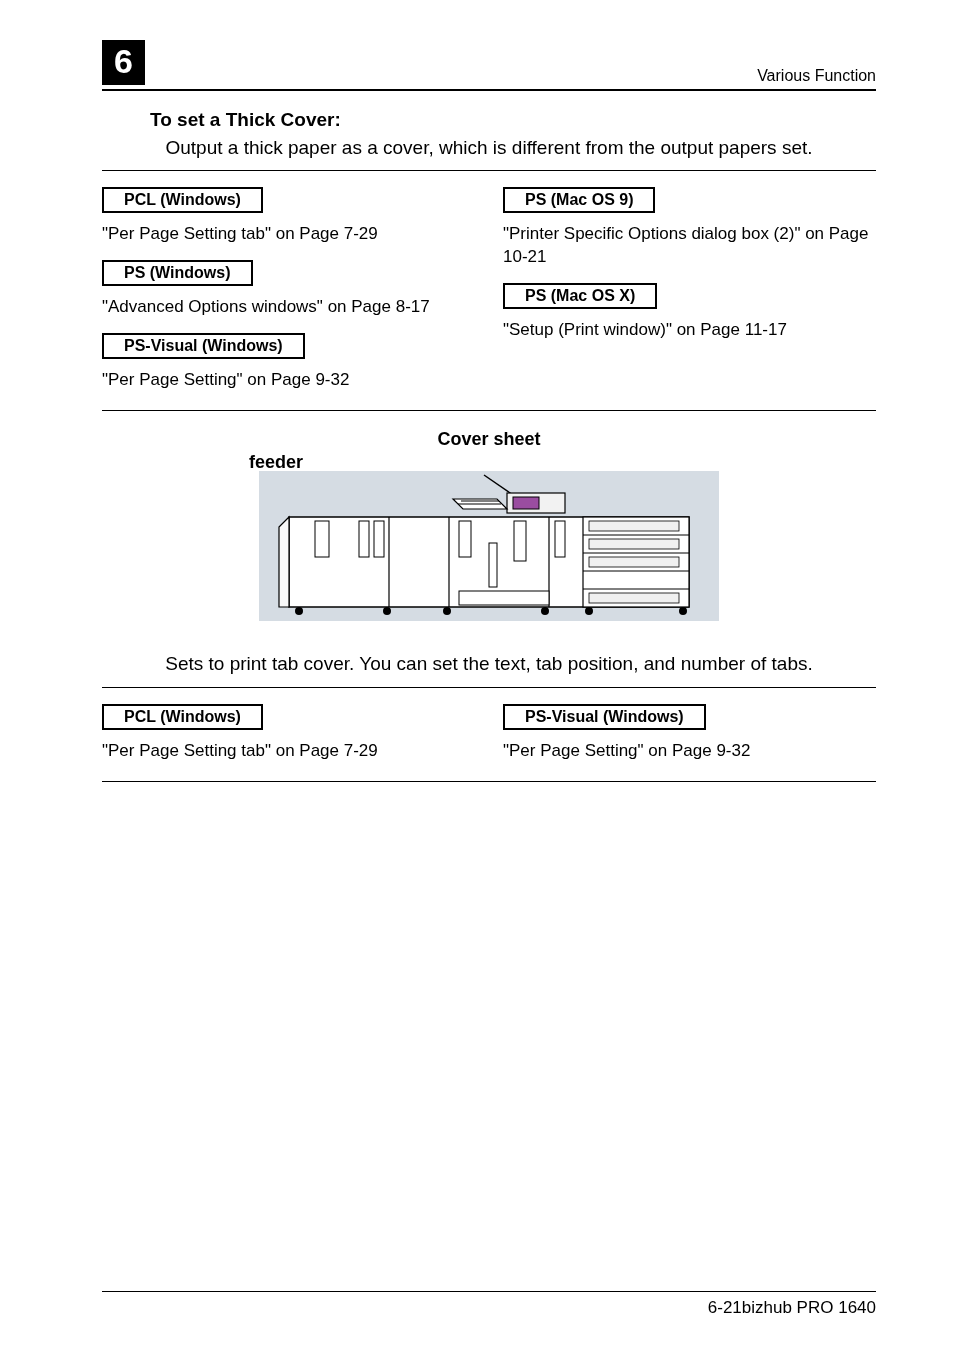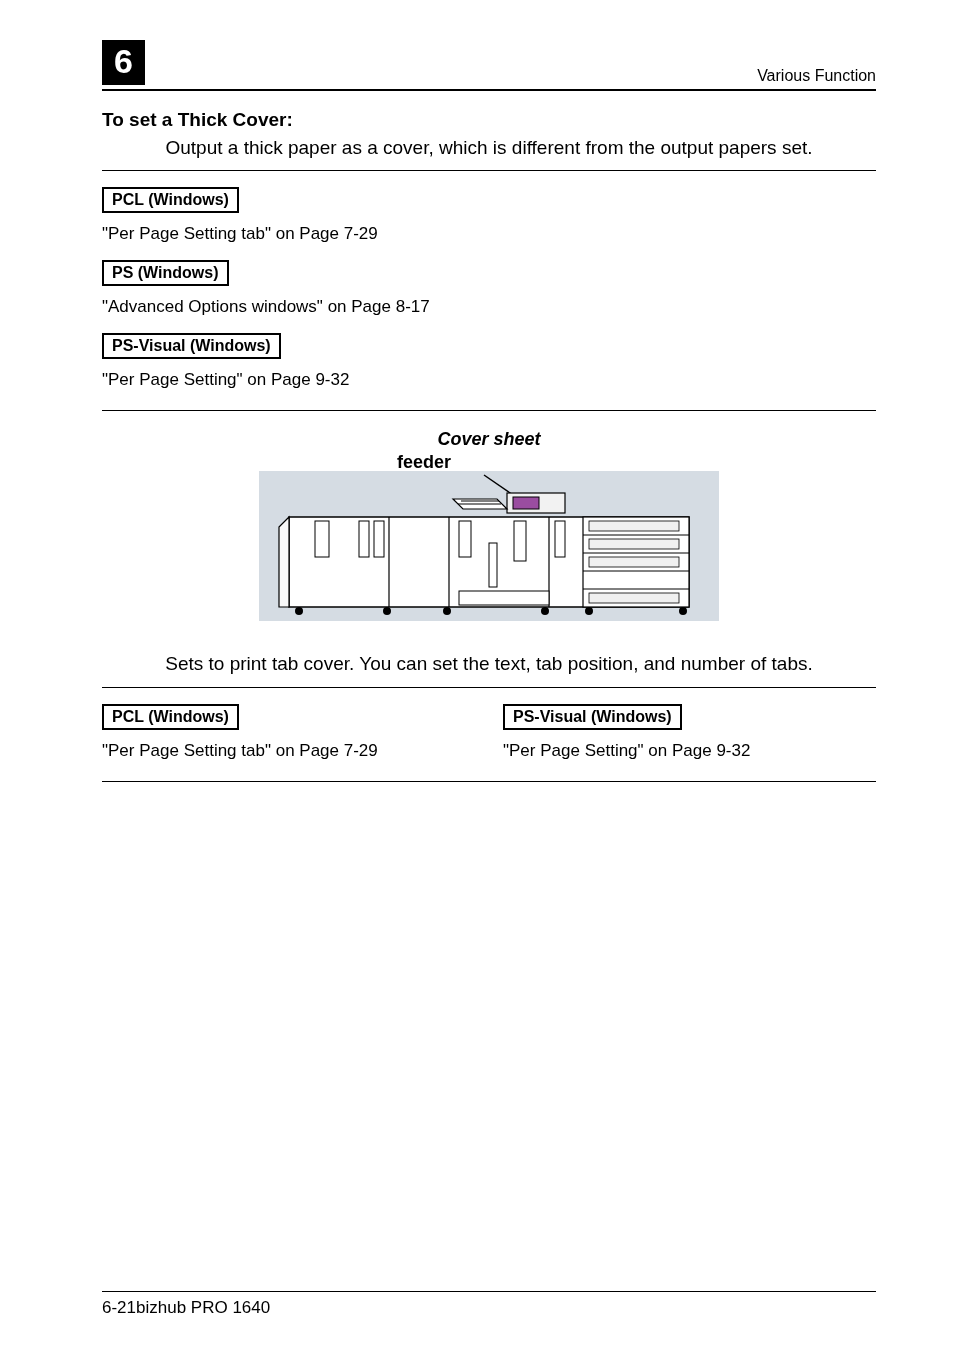--- a/index.html
+++ b/index.html
@@ -32,20 +32,21 @@
   padding: 0 12px 2px 12px;
   line-height: 1.25;
 }
 .header-title {
   font-size: 16px;
 }
 .section-title {
   font-weight: bold;
   font-size: 19px;
   margin-top: 18px;
+  margin-left: 48px;
 }
 .body-text {
   font-size: 19px;
   line-height: 1.35;
   margin-top: 4px;
   text-align: center;
 }
 hr.thin {
   border: none;
   border-top: 1px solid #000;
@@ -57,21 +58,21 @@
   margin: 10px 0;
 }
 .col {
   flex: 1;
 }
 .boxed {
   border: 2px solid #000;
   display: inline-block;
   font-weight: bold;
   font-size: 16px;
-  padding: 2px 8px;
+  padding: 2px 20px;
   margin: 6px 0;
 }
 .ref-text {
   font-size: 17px;
   line-height: 1.35;
   margin: 4px 0 8px 0;
 }
 .figure {
   margin: 18px auto 30px auto;
   width: 480px;
@@ -79,38 +80,37 @@
 }
 .figure svg {
   display: block;
   margin: 0 auto;
 }
 .figure-label {
   font-weight: bold;
   font-size: 18px;
   color: #000;
   margin-bottom: 2px;
-  font-style: italic;
 }
 .figure-label2 {
   font-weight: bold;
   font-size: 18px;
   color: #000;
   margin-bottom: -2px;
-  text-align: center;
+  text-align: left;
   padding-right: 130px;
 }
 .footer {
   position: absolute;
   bottom: 40px;
   left: 102px;
   right: 78px;
   border-top: 1.5px solid #000;
   display: flex;
-  justify-content: flex-start;
+  justify-content: flex-end;
   padding-top: 6px;
   font-size: 17px;
 }
 </style>
 </head>
 <body>
 
 <div class="page">
 
   <div class="header">
@@ -127,20 +127,27 @@
     <div class="two-col">
       <div class="col">
         <span class="boxed">PCL (Windows)</span>
         <div class="ref-text">"Per Page Setting tab" on Page 7-29</div>
 
         <span class="boxed">PS (Windows)</span>
         <div class="ref-text">"Advanced Options windows" on Page 8-17</div>
 
         <span class="boxed">PS-Visual (Windows)</span>
         <div class="ref-text">"Per Page Setting" on Page 9-32</div>
+      </div>
+      <div class="col">
+        <span class="boxed">PS (Mac OS 9)</span>
+        <div class="ref-text">"Printer Specific Options dialog box (2)" on Page 10-21</div>
+
+        <span class="boxed">PS (Mac OS X)</span>
+        <div class="ref-text">"Setup (Print window)" on Page 11-17</div>
       </div>
     </div>
 
     <hr class="thin">
   </div>
 
   <div class="figure">
     <div class="figure-label">Cover sheet</div>
     <div class="figure-label2">feeder</div>
     <svg width="460" height="150" viewBox="0 0 460 150">

